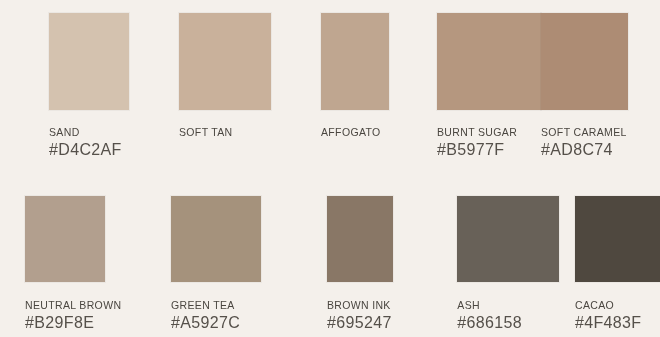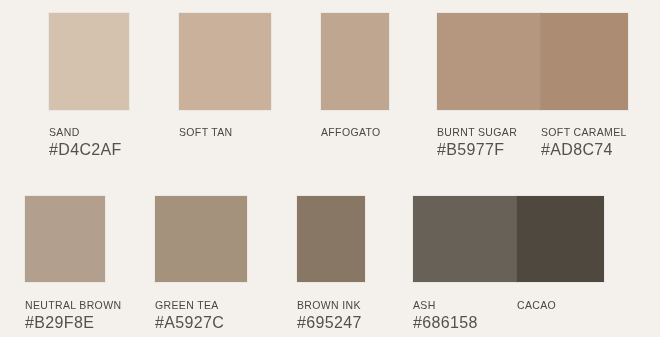--- a/index.html
+++ b/index.html
@@ -19,21 +19,21 @@
     height: 337px;
     background: #F4F0EB;
   }
   .swatch-row {
     position: absolute;
     left: 0;
     width: 660px;
     display: flex;
   }
   .swatch-row.row-1 { top: 13px; padding-left: 24px; }
-  .swatch-row.row-2 { top: 196px; }
+  .swatch-row.row-2 { top: 196px; gap: 16px; }
 
   .swatch-cell {
     position: relative;
     box-sizing: border-box;
   }
   
   .col-0 { margin-left: 25px;  width: 80px; }
   .col-1 { margin-left: 50px;  width: 92px; }
   .col-2 { margin-left: 50px;  width: 68px; }
   .col-3 { margin-left: 48px;  width: 104px; }
@@ -141,17 +141,18 @@
       <span class="swatch-chip" style="background-color: rgb(104, 97, 88);"></span>
       <div class="swatch-meta">
         <span class="swatch-name" style="color: rgb(74, 70, 64);">ASH</span>
         <span class="swatch-hex">#686158</span>
       </div>
     </div>
     <div class="swatch-cell col-4">
       <span class="swatch-chip" style="background-color: rgb(79, 72, 63);"></span>
       <div class="swatch-meta">
         <span class="swatch-name" style="color: rgb(74, 70, 64);">CACAO</span>
+        <span class="swatch-hex">#4F483F</span>
       </div>
     </div>
   </div>
 
 </div>
 
 </body></html>

